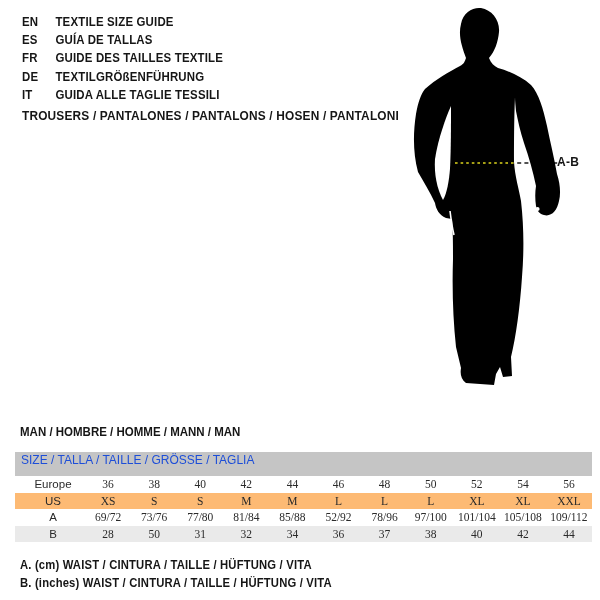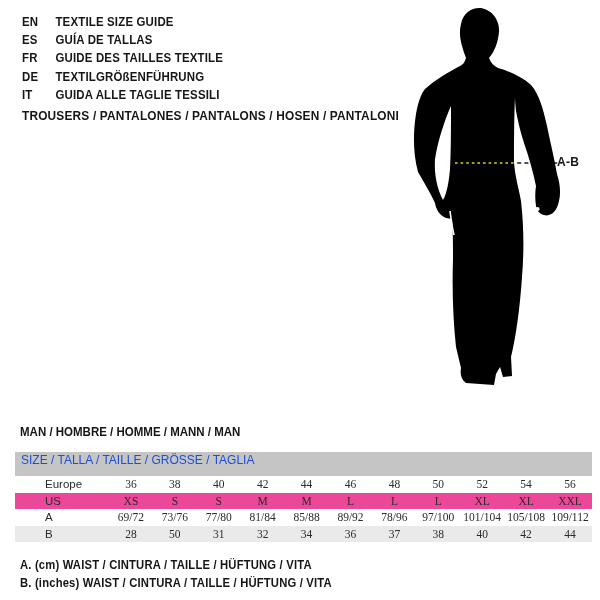--- a/index.html
+++ b/index.html
@@ -23,21 +23,21 @@
   #ab-label { position:absolute; left:557px; top:155px; font-size:12px; font-weight:bold; letter-spacing:.3px; }
   
   #man-title {
     position:absolute; left:20px; top:425px; font-size:12.5px; font-weight:bold;
     white-space:nowrap; transform:scaleX(0.92); transform-origin:0 0;
   }
   
   #size-table { position:absolute; left:15px; top:452px; width:577px; font-size:11.5px; color:#2a2a2a; }
   .tbl-header { height:24px; line-height:17px; padding-left:6px; font-size:12px; color:#1d4ed8; white-space:nowrap; }
   .tbl-row { display:flex; height:16.5px; line-height:16.5px; }
-  .row-label { width:70px; padding-left:6px; text-align:left;margin-left:24px; }
+  .row-label { width:70px; padding-left:6px; text-align:center; }
   .size-cell { flex:1; text-align:center;font-family:Liberation Serif, serif; }
   
   #notes { position:absolute; left:20px; top:556px; transform:scaleX(0.9); transform-origin:0 0; }
   .note-line { font-size:12.5px; font-weight:bold; line-height:18px; white-space:nowrap; letter-spacing:.2px; }
 </style>
 </head>
 <body>
 
 <div id="canvas" style="background: rgb(255, 255, 255);">
 
@@ -132,42 +132,42 @@
           <span class="size-cell">40</span>
           <span class="size-cell">42</span>
           <span class="size-cell">44</span>
           <span class="size-cell">46</span>
           <span class="size-cell">48</span>
           <span class="size-cell">50</span>
           <span class="size-cell">52</span>
           <span class="size-cell">54</span>
           <span class="size-cell">56</span>
         </div>
-        <div class="tbl-row" style="background: #ec4899;">
+        <div class="tbl-row" style="background: #fdba74;">
           <span class="row-label">US</span>
           <span class="size-cell">XS</span>
           <span class="size-cell">S</span>
           <span class="size-cell">S</span>
           <span class="size-cell">M</span>
           <span class="size-cell">M</span>
           <span class="size-cell">L</span>
           <span class="size-cell">L</span>
           <span class="size-cell">L</span>
           <span class="size-cell">XL</span>
           <span class="size-cell">XL</span>
           <span class="size-cell">XXL</span>
         </div>
         <div class="tbl-row">
           <span class="row-label">A</span>
           <span class="size-cell">69/72</span>
           <span class="size-cell">73/76</span>
           <span class="size-cell">77/80</span>
           <span class="size-cell">81/84</span>
           <span class="size-cell">85/88</span>
-          <span class="size-cell">89/92</span>
+          <span class="size-cell">52/92</span>
           <span class="size-cell">78/96</span>
           <span class="size-cell">97/100</span>
           <span class="size-cell">101/104</span>
           <span class="size-cell">105/108</span>
           <span class="size-cell">109/112</span>
         </div>
         <div class="tbl-row" style="background: rgb(234, 234, 234);">
           <span class="row-label">B</span>
           <span class="size-cell">28</span>
           <span class="size-cell">50</span>

